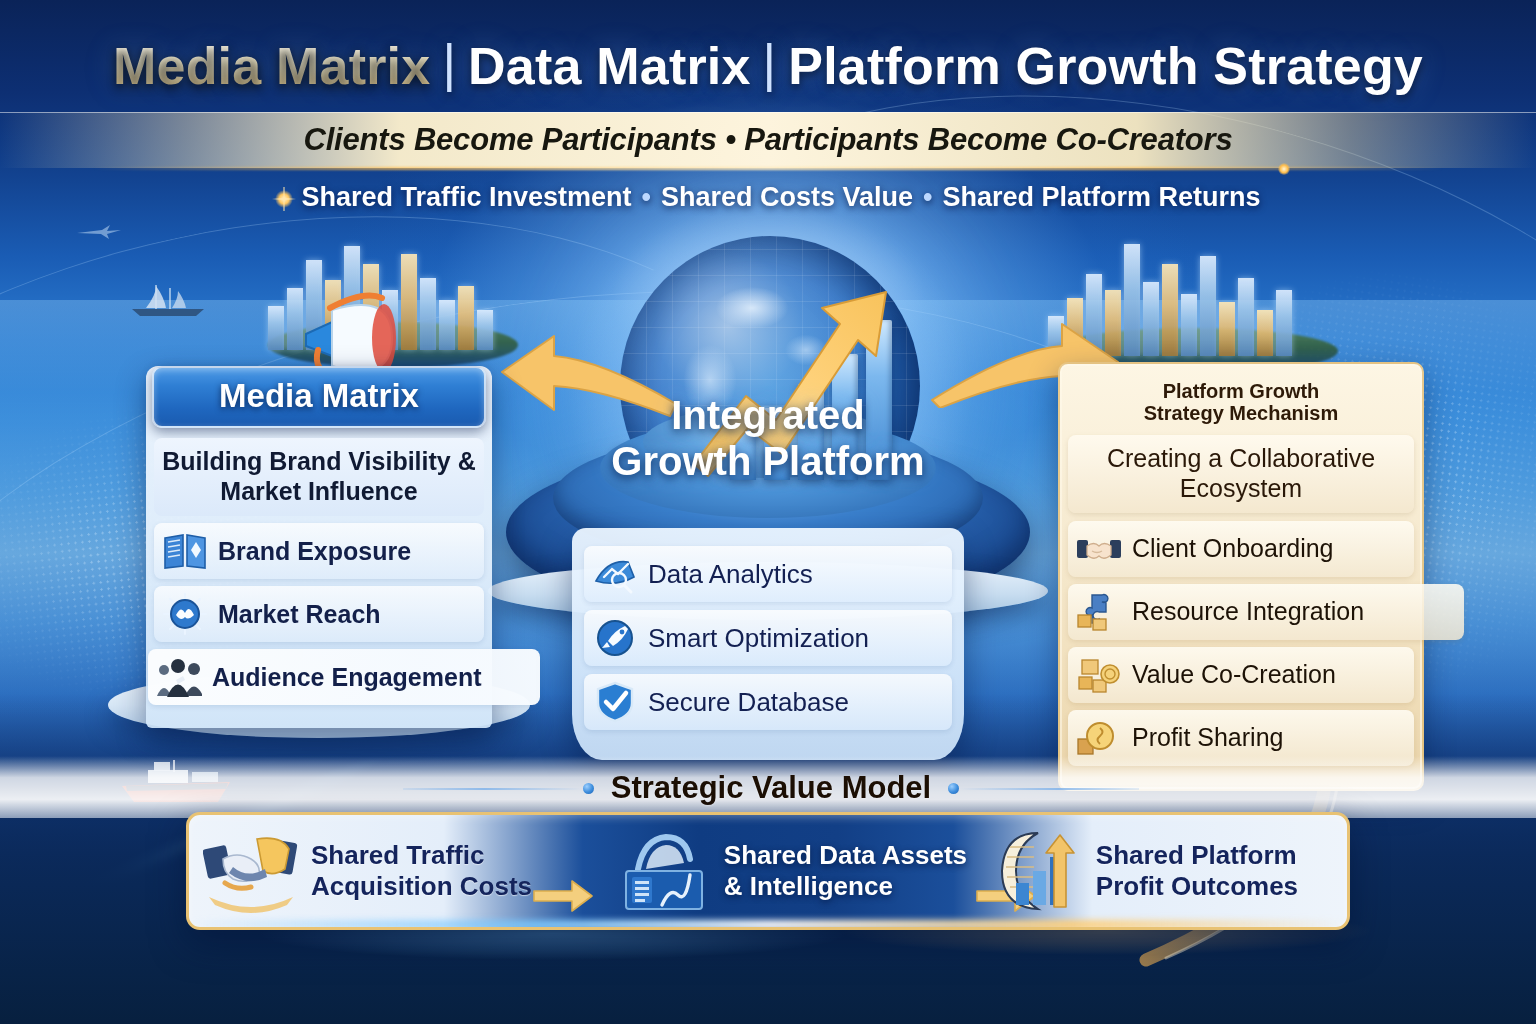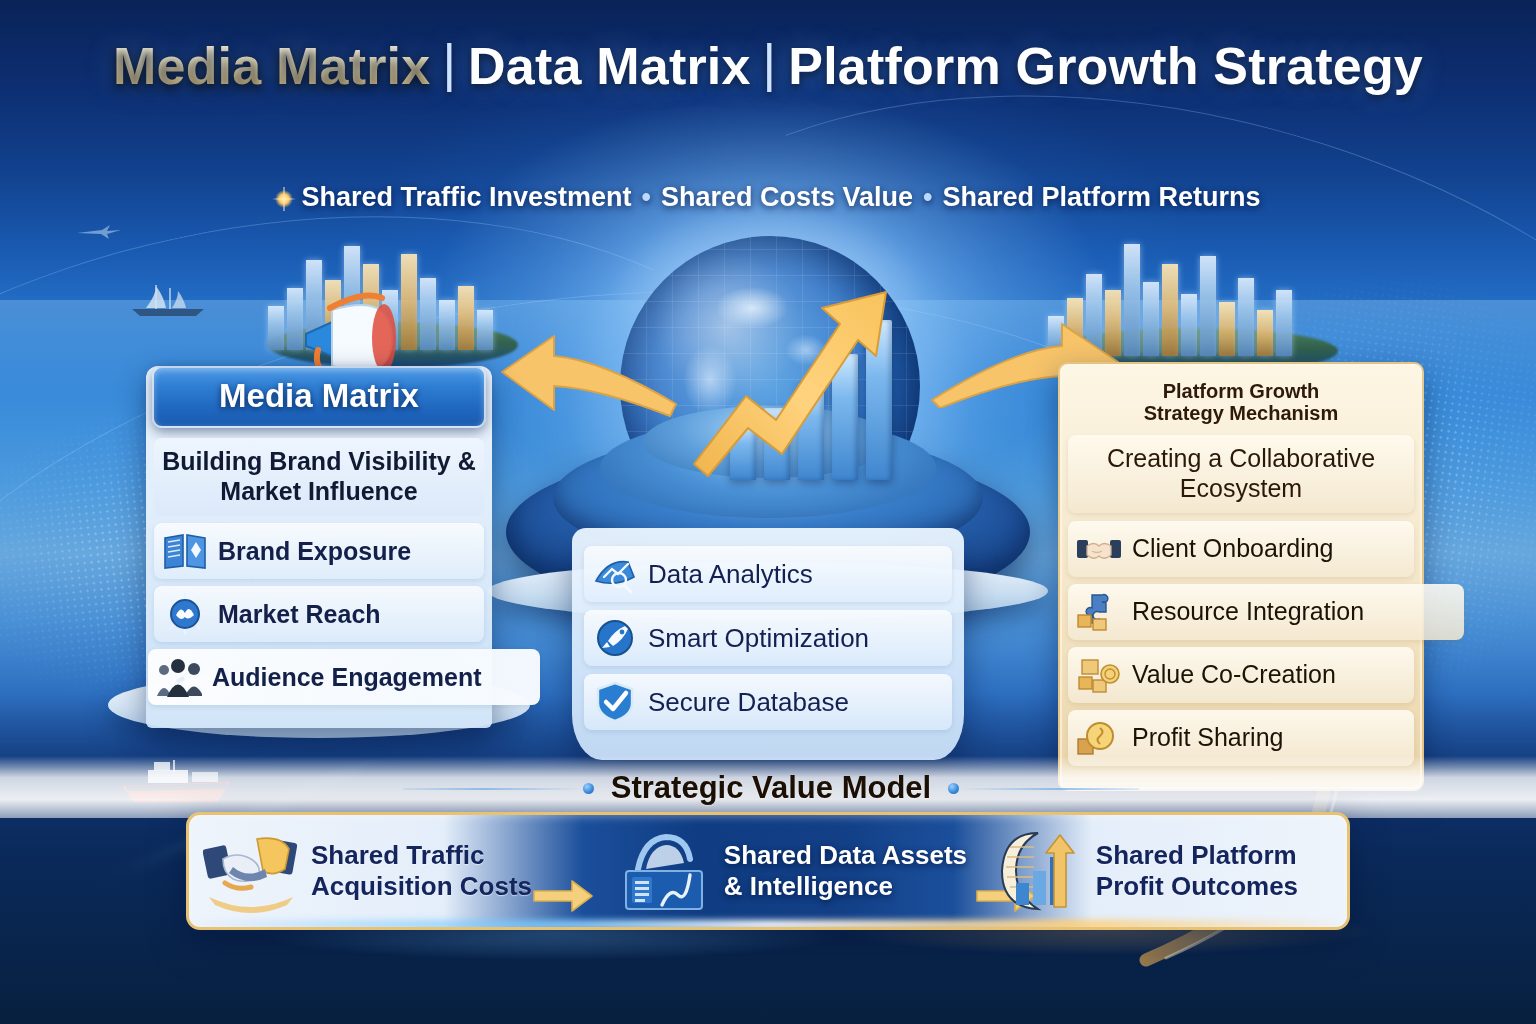--- a/index.html
+++ b/index.html
@@ -566,20 +566,25 @@
     <path d="M20 -10 Q290 70 300 190 Q310 320 120 400" fill="none" stroke="url(#gswoosh)" stroke-width="13" stroke-linecap="round" opacity="0.85"></path>
     <path d="M38 -6 Q300 76 312 192 Q322 318 140 398" fill="none" stroke="#fff4d6" stroke-width="3" stroke-linecap="round" opacity="0.5"></path>
   </svg>
 
   <div class="header">
 
     <div class="title-row">
       <span class="t-gold">Media Matrix</span><span class="t-sep">|</span><span class="t-white">Data Matrix</span><span class="t-sep">|</span><span class="t-white">Platform Growth Strategy</span>
     </div>
 
+    <div class="subtitle-bar">
+      <div class="subtitle-text">Clients Become Participants • Participants Become Co-Creators</div>
+      <div class="glowline"></div>
+      <div class="glowdot"></div>
+    </div>
 
     <div class="tagline-row">
       <span class="spark"></span><span>Shared Traffic Investment</span><span class="dot">•</span><span>Shared Costs Value</span><span class="dot">•</span><span>Shared Platform Returns</span>
     </div>
   </div>
 
   <div class="podium">
     <div class="ring ring1"></div>
     <div class="ring ring2"></div>
     <div class="ring ring3"></div>
@@ -606,20 +611,24 @@
     <path d="M4 196 L56 128 L86 152 L150 56 L132 40 L196 24 L186 88 L168 72 L92 186 L58 160 L18 208 Z" fill="url(#goldarrow)" stroke="#d99c37" stroke-width="2" stroke-linejoin="round"></path>
   </svg>
 
   <svg class="side-arrow-l" viewBox="0 0 180 90" style="z-index:4;">
     <path d="M178 74 Q104 30 56 26 L56 6 L4 42 L56 80 L56 56 Q100 58 172 86 Z" fill="#f7c469" stroke="#dba345" stroke-width="2" stroke-linejoin="round"></path>
   </svg>
   <svg class="side-arrow-r" viewBox="0 0 190 92" style="z-index:4;">
     <path d="M2 84 Q82 34 132 30 L132 8 L188 46 L132 84 L132 60 Q84 62 10 92 Z" fill="#f7c469" stroke="#dba345" stroke-width="2" stroke-linejoin="round"></path>
   </svg>
 
+  <div class="platform-title">
+    <div>Integrated</div>
+    <div>Growth Platform</div>
+  </div>
 
   <svg class="megaphone" viewBox="0 0 120 104">
     <path d="M18 46 L44 34 L44 68 L18 58 Z" fill="#2a88dd" stroke="#1c6ab4" stroke-width="2"></path>
     <path d="M44 22 Q104 4 104 50 Q104 96 44 78 Z" fill="#f6fbff" stroke="#b9d4ea" stroke-width="2"></path>
     <ellipse cx="96" cy="50" rx="12" ry="34" fill="#e14b3c" opacity="0.85"></ellipse>
     <path d="M42 20 Q76 2 94 10" fill="none" stroke="#ef7f33" stroke-width="6" stroke-linecap="round"></path>
     <path d="M30 62 Q24 84 48 88" fill="none" stroke="#ef7f33" stroke-width="6" stroke-linecap="round"></path>
   </svg>
 
   <div class="podium-left"></div>

